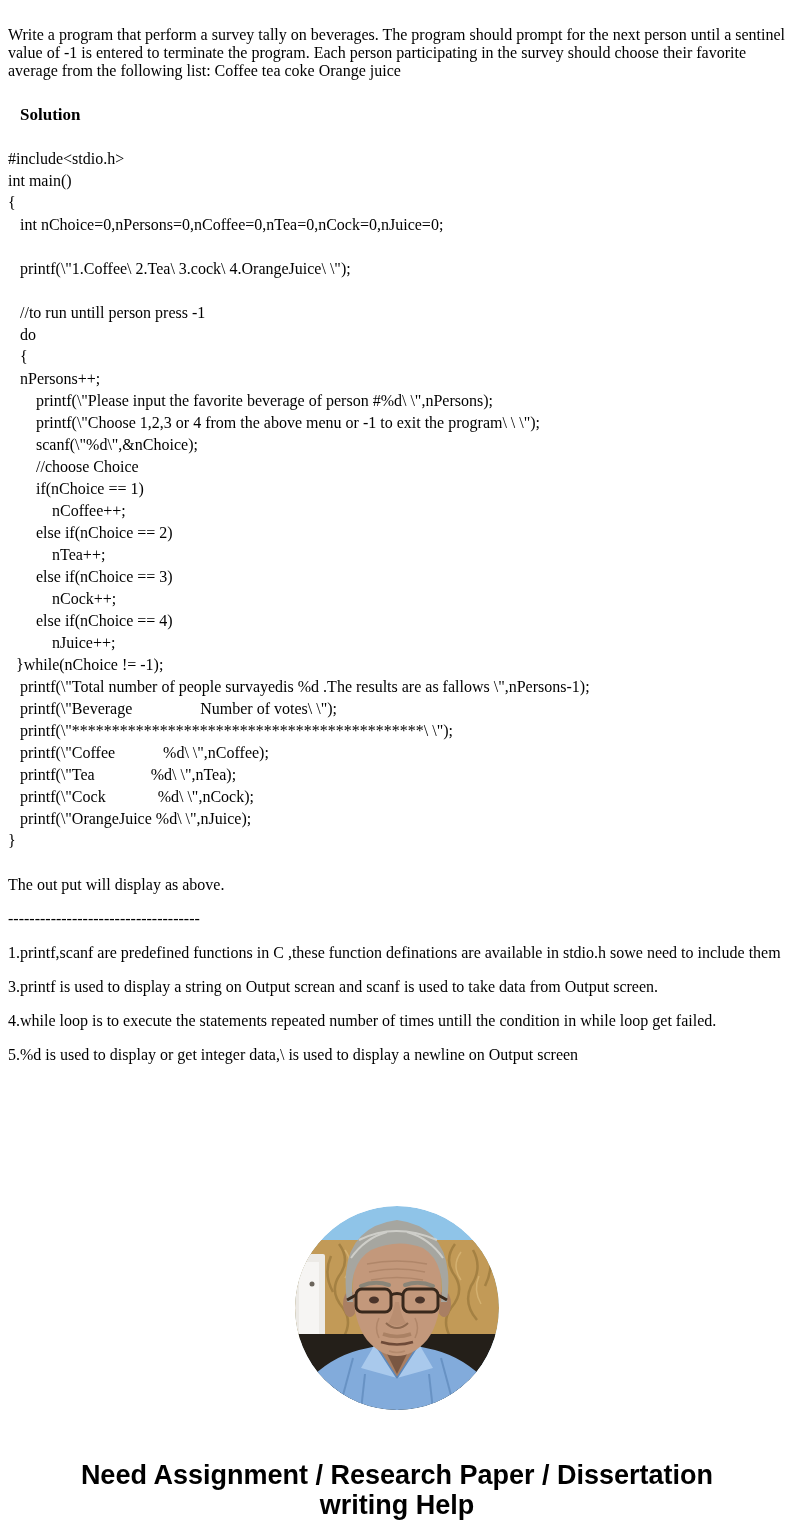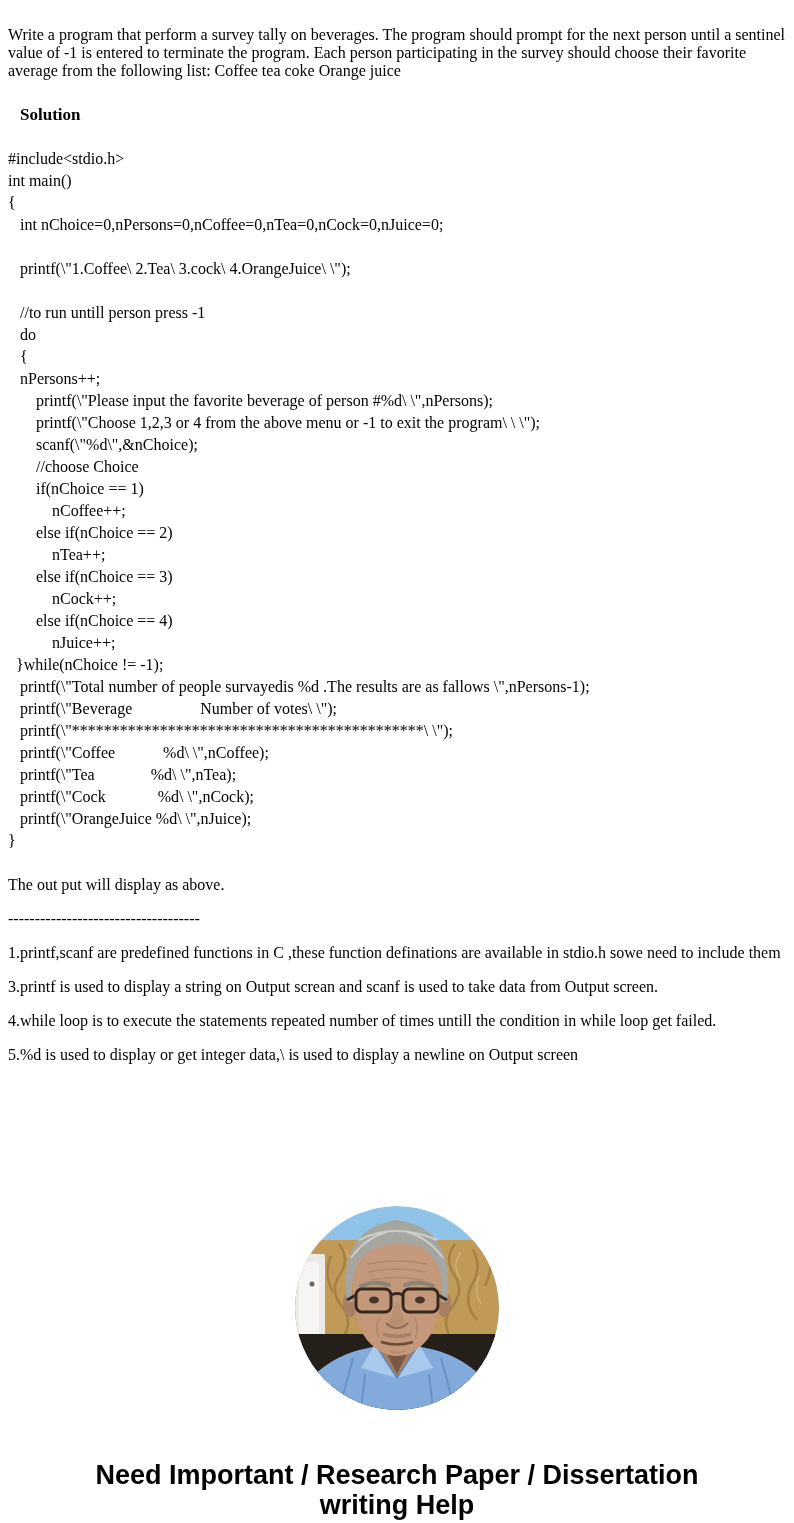--- a/index.html
+++ b/index.html
@@ -198,18 +198,18 @@
 
           <path d="M86 136 Q102 141 118 136" stroke="#6e4a38" stroke-width="2.5" fill="none"></path>
 
           <path d="M94 145 Q102 148 110 145" stroke="#a87f63" stroke-width="1.5" fill="none" opacity="0.6"></path>
         </g>
       </svg>
     </span>
   </figure>
 
   <footer class="footer-banner">
-    <div>Need Important / Research Paper / Dissertation</div>
+    <div>Need Assignment / Research Paper / Dissertation</div>
     <div>writing Help</div>
     <div>Contact: drjack9650@gmail.com</div>
   </footer>
 
 </main>
 
 </body></html>

